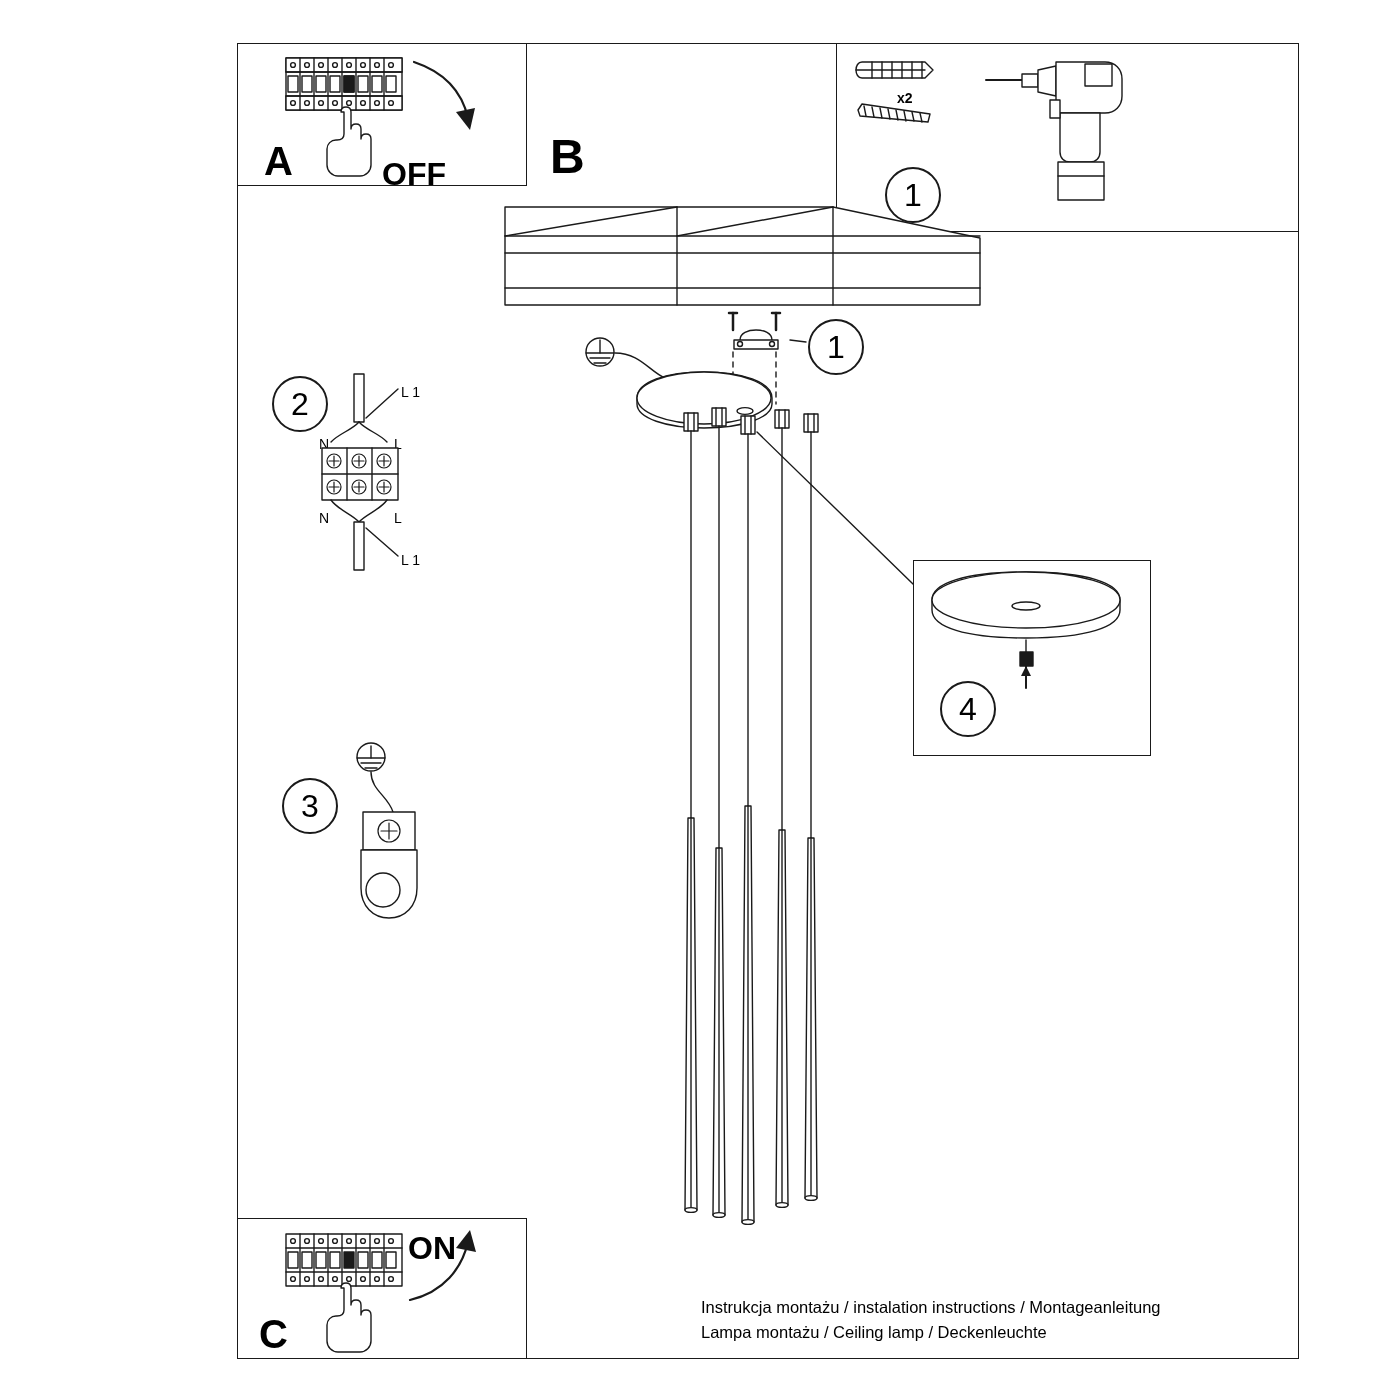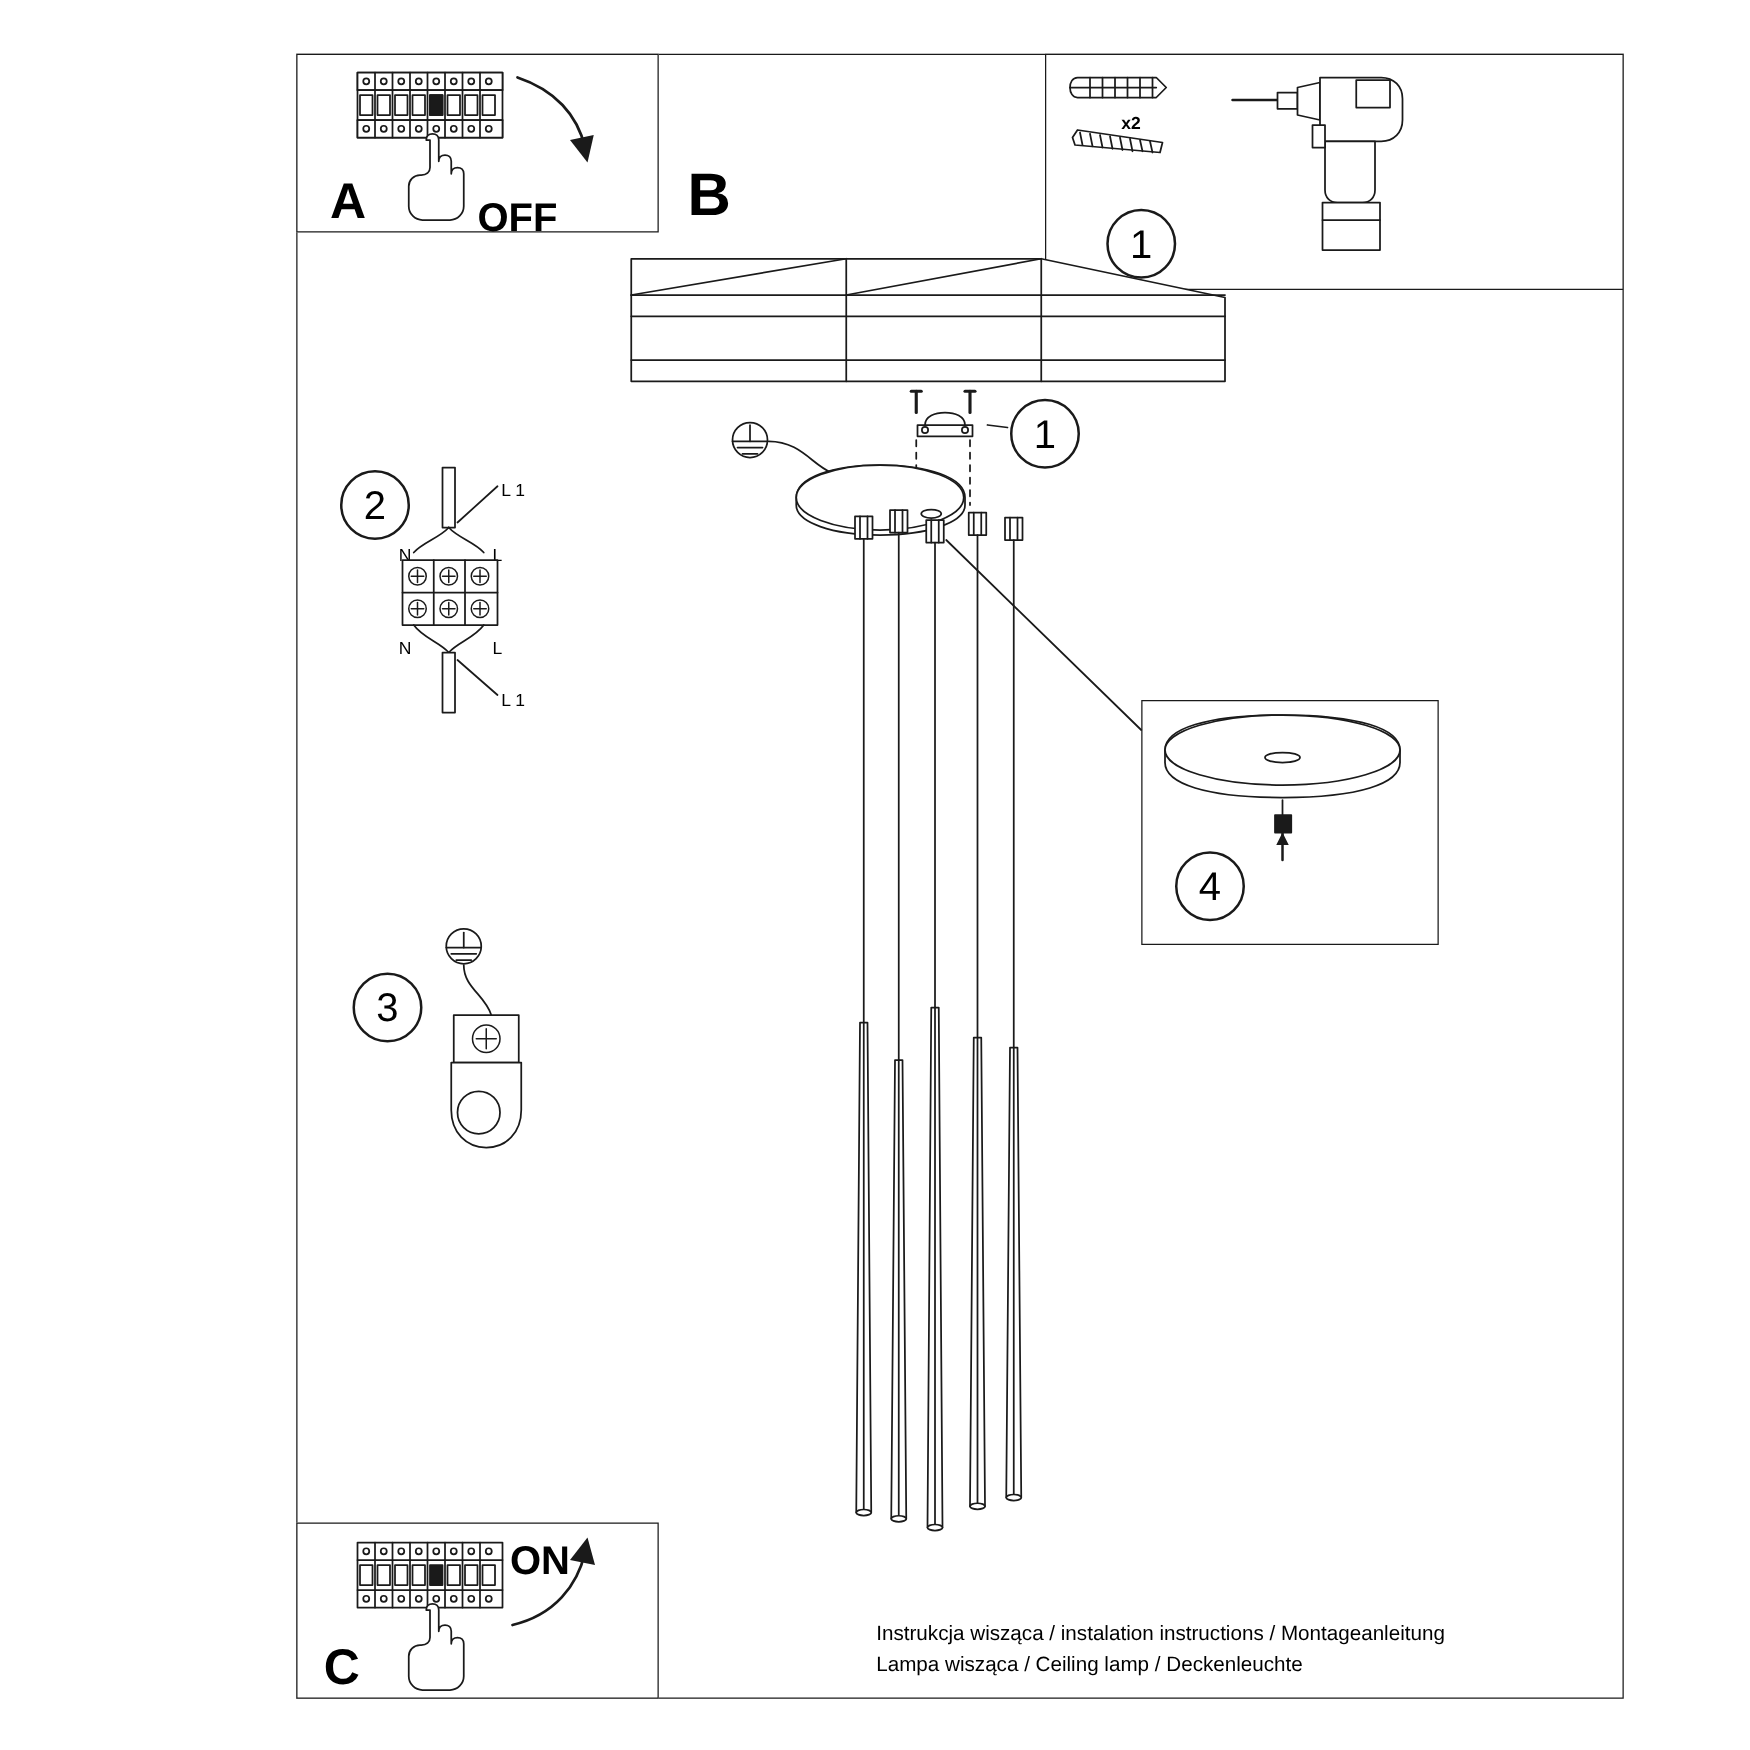--- a/index.html
+++ b/index.html
@@ -114,22 +114,22 @@
       <span>1</span>
     </div>
 
   <div class="tinylabel" style="left:401px; top:385px;">L 1</div>
   <div class="tinylabel" style="left:319px; top:437px;">N</div>
   <div class="tinylabel" style="left:394px; top:437px;">L</div>
   <div class="tinylabel" style="left:319px; top:511px;">N</div>
   <div class="tinylabel" style="left:394px; top:511px;">L</div>
   <div class="tinylabel" style="left:401px; top:553px;">L 1</div>
 
-  <div class="footer" style="left:701px; top:1295px;">Instrukcja wisząca / instalation instructions / Montageanleitung</div>
-  <div class="footer" style="left:701px; top:1320px;">Lampa wisząca / Ceiling lamp / Deckenleuchte</div>
+  <div class="footer" style="left:701px; top:1295px;">Instrukcja montażu / instalation instructions / Montageanleitung</div>
+  <div class="footer" style="left:701px; top:1320px;">Lampa montażu / Ceiling lamp / Deckenleuchte</div>
 
   <svg class="svgabs" width="1400" height="1400" viewBox="0 0 1400 1400">
     <g fill="none" stroke="#1a1a1a" stroke-width="1.4" stroke-linecap="round" stroke-linejoin="round">
 
       <g>
         <rect x="286" y="58" width="116" height="52" fill="#ffffff"></rect>
         <rect x="286" y="58" width="116" height="14" fill="#ffffff"></rect>
         <rect x="286" y="96" width="116" height="14" fill="#ffffff"></rect>
 
         <line x1="300" y1="58" x2="300" y2="110"></line>

